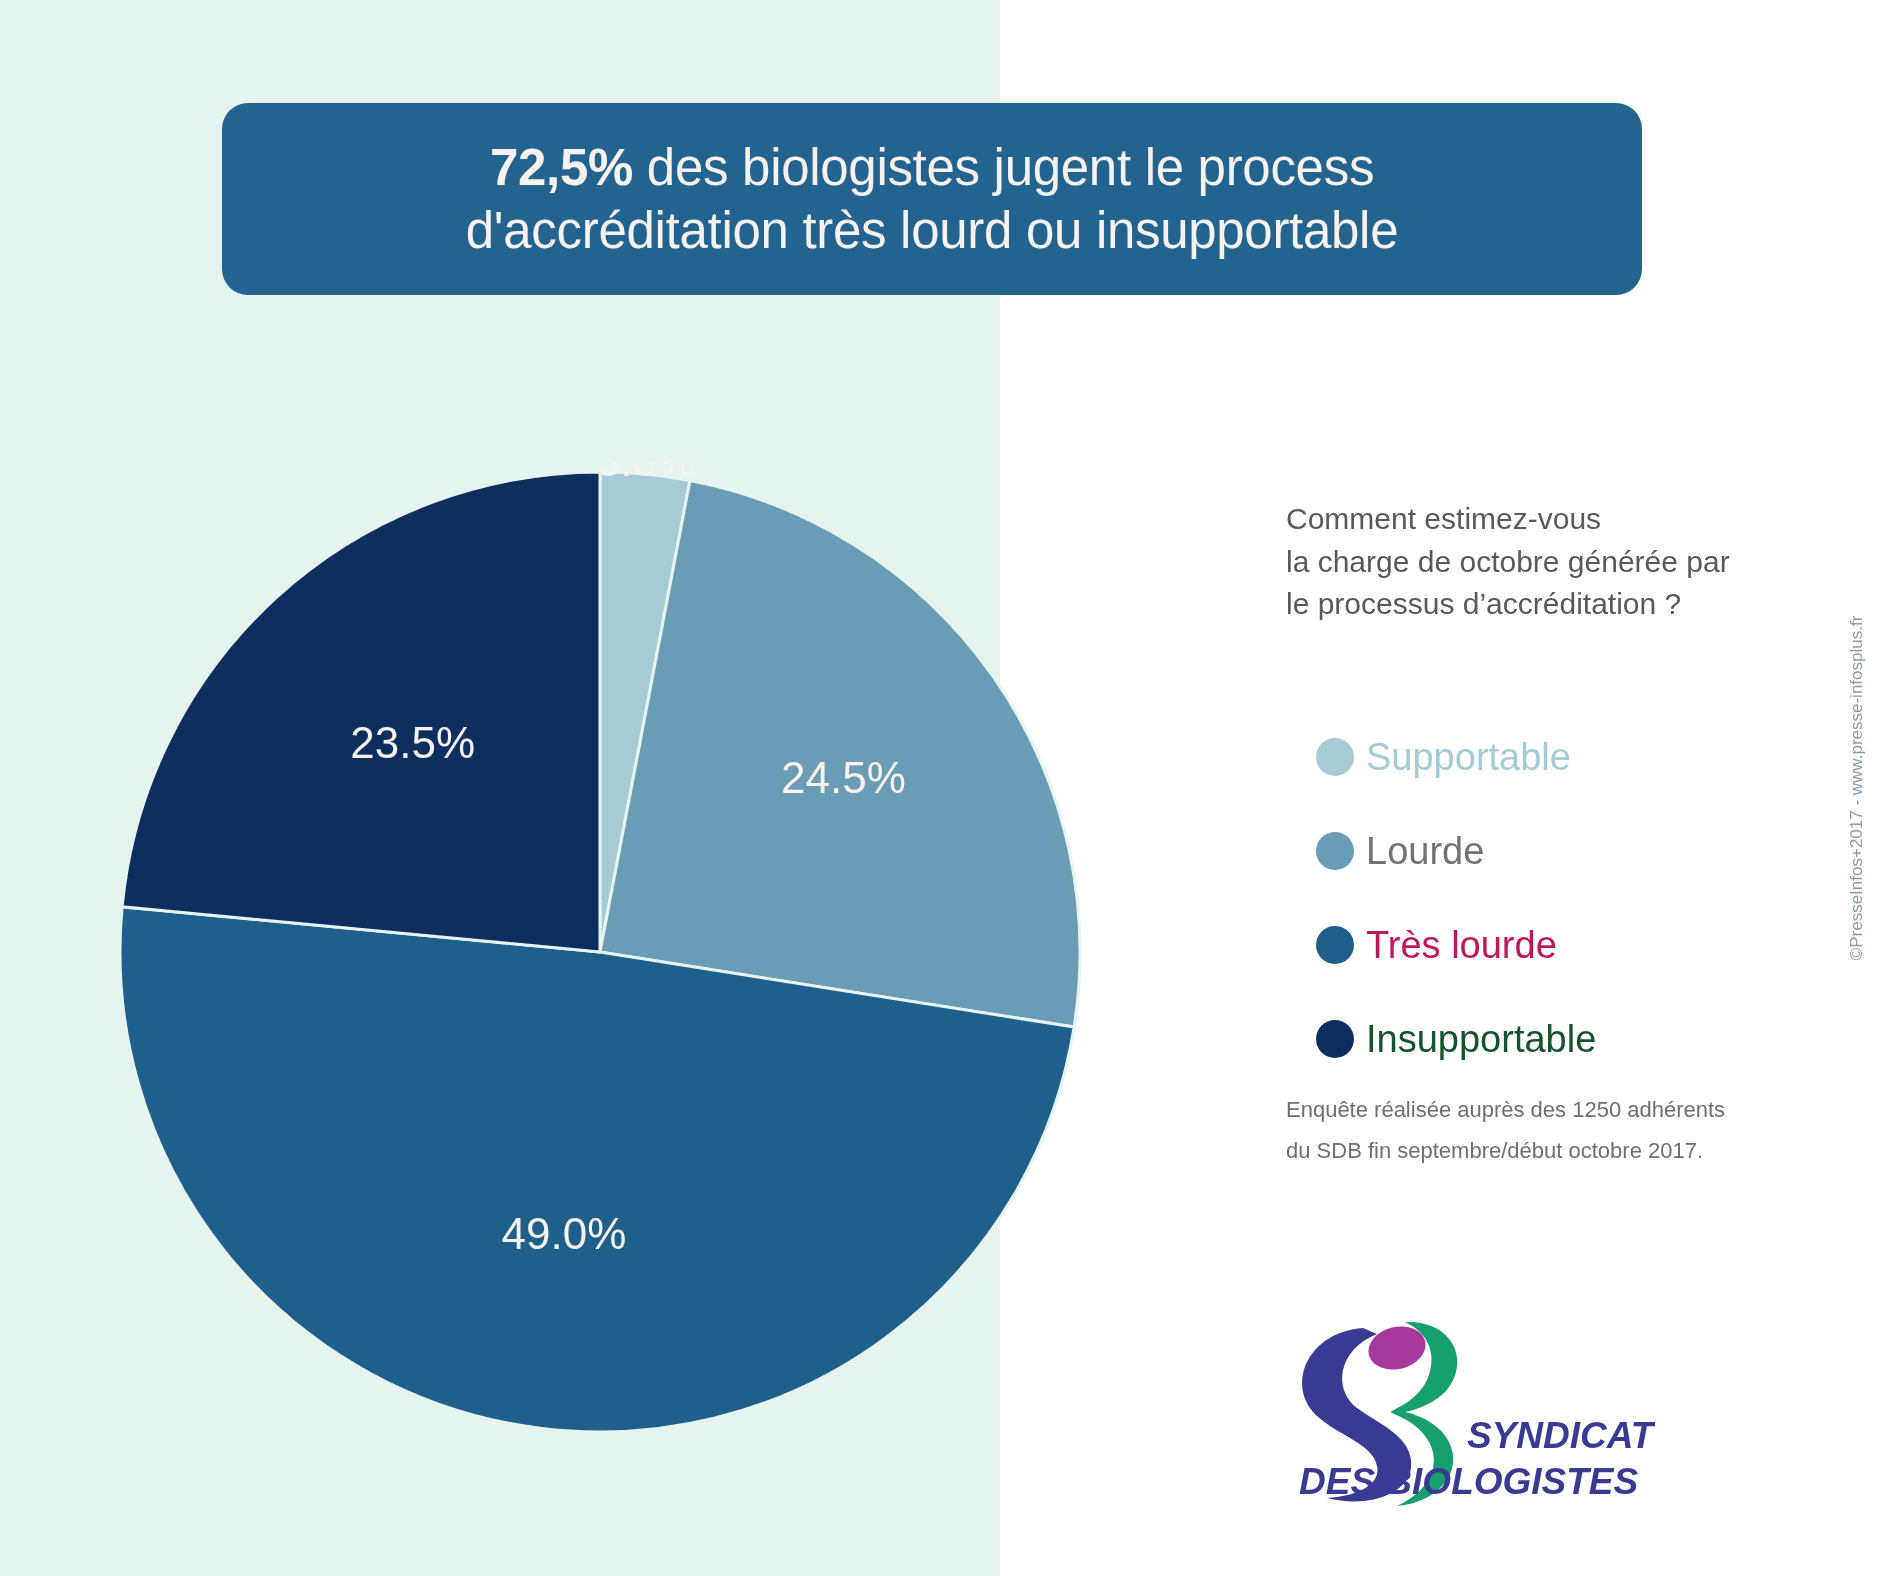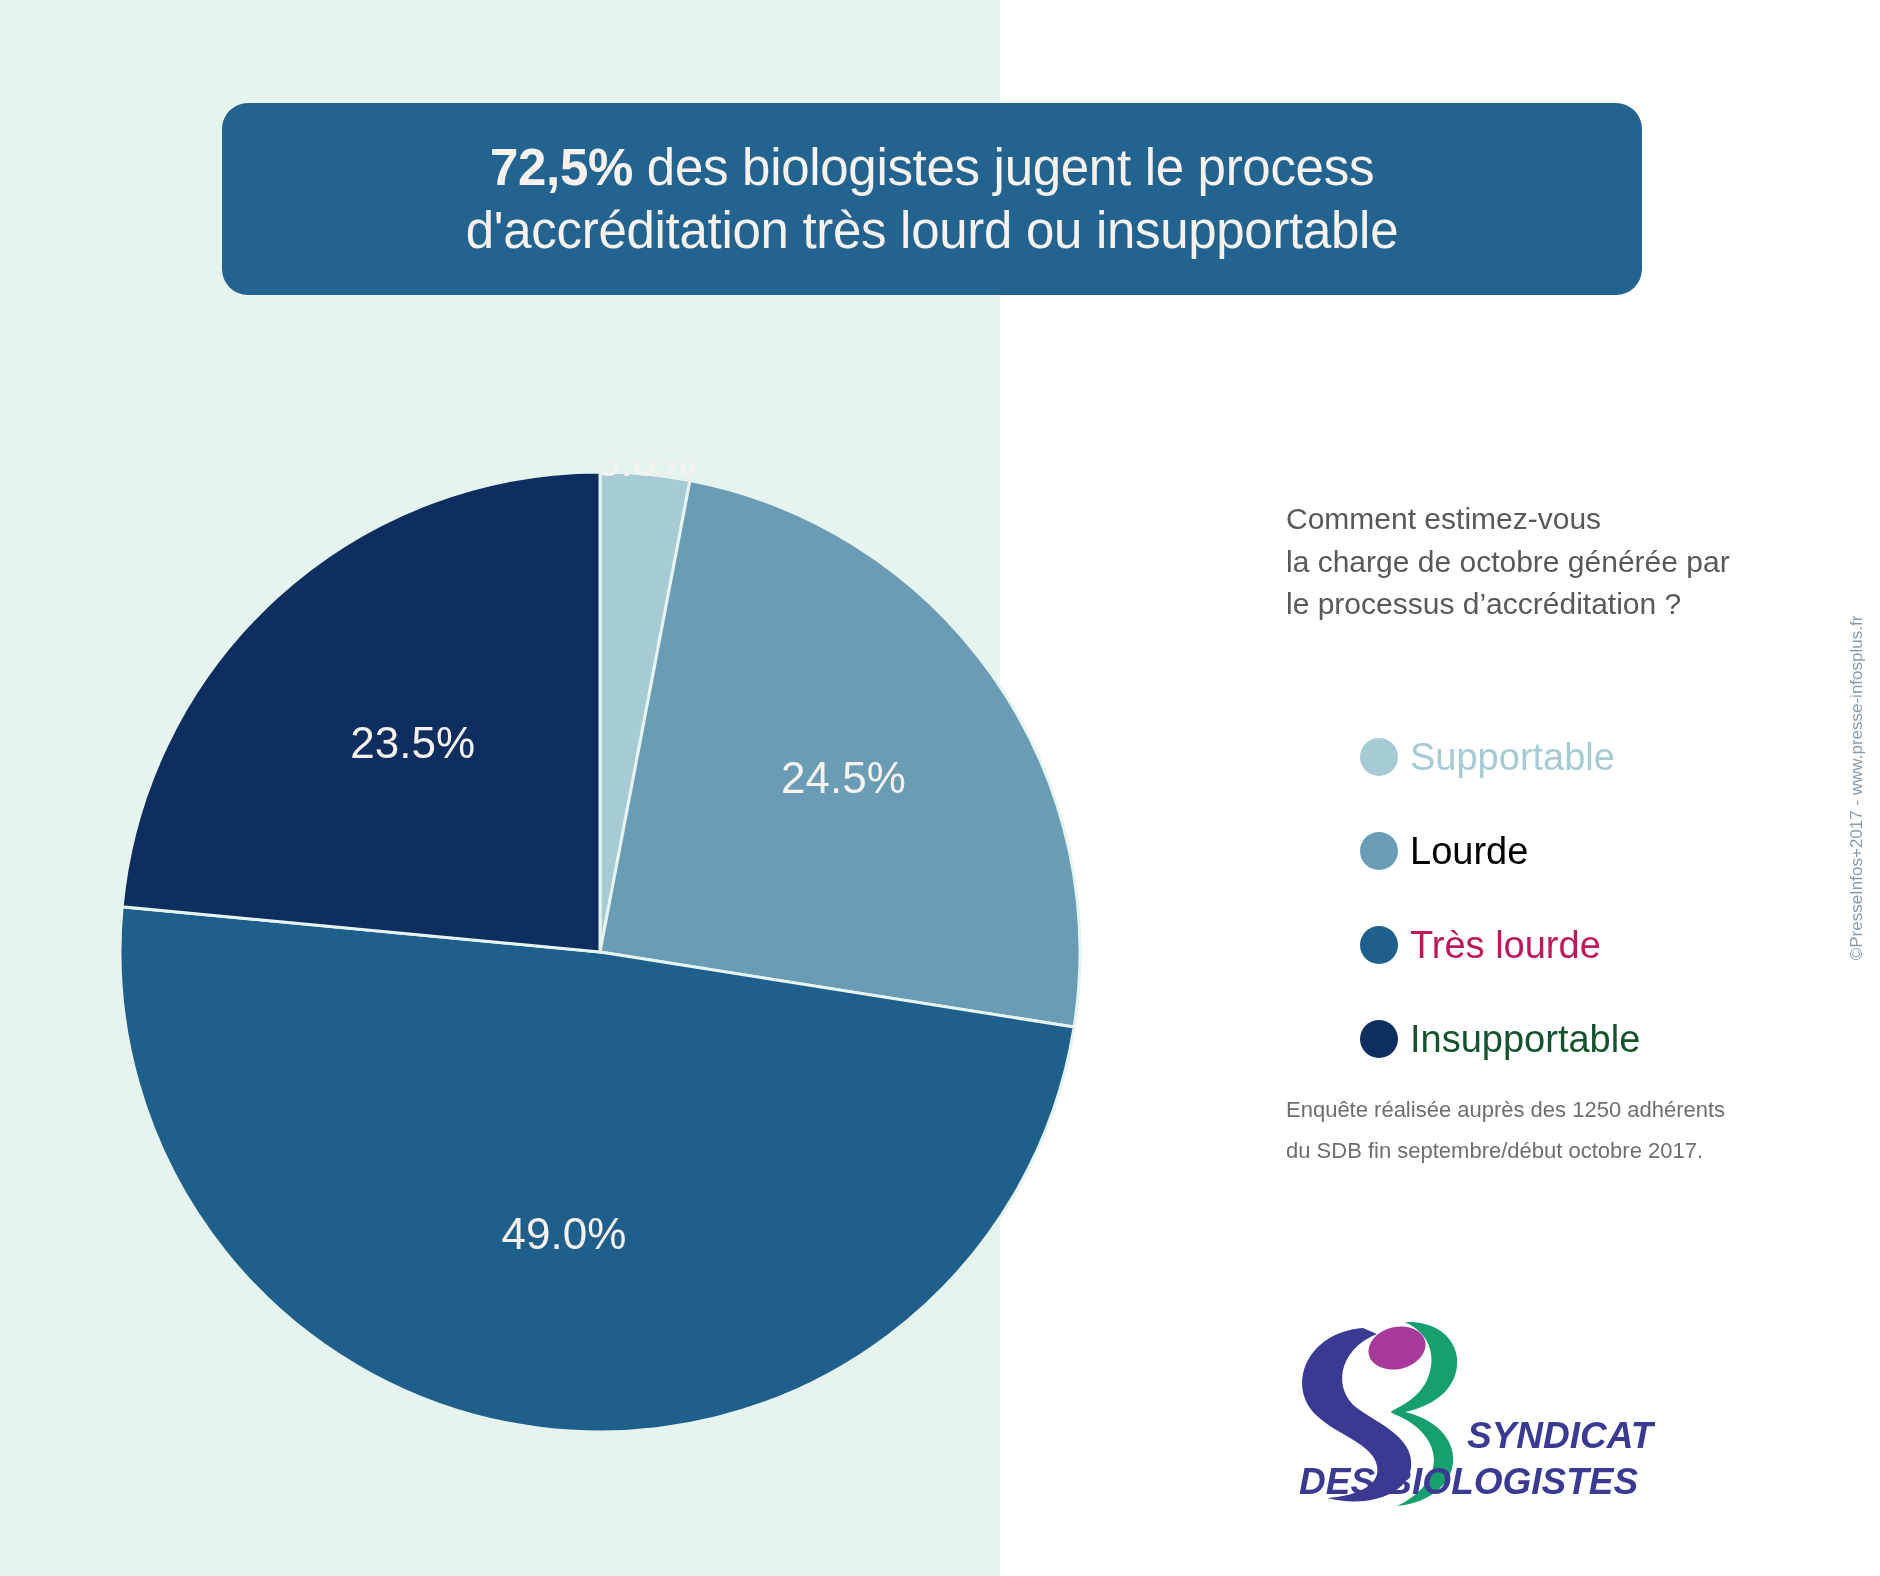--- a/index.html
+++ b/index.html
@@ -62,21 +62,21 @@
   .question {
     position: absolute;
     left: 1286px; top: 498px;
     width: 520px;
     color: #58595b;
     font-size: 30px;
     line-height: 1.42;
   }
   .legend {
     position: absolute;
-    left: 1360px; top: 710px;
+    left: 1316px; top: 710px;
     width: 460px;
   }
   .legend-item {
     display: flex;
     align-items: center;
     height: 94px;
   }
   .legend-dot {
     width: 38px; height: 38px;
     border-radius: 50%;
@@ -156,21 +156,21 @@
     <div>le processus d’accréditation ?</div>
   </div>
 
   <div class="legend" id="legend">
       <div class="legend-item">
         <span class="legend-dot" style="background: rgb(166, 203, 213);"></span>
         <span class="legend-label" style="color: rgb(166, 203, 213);">Supportable</span>
       </div>
       <div class="legend-item">
         <span class="legend-dot" style="background: rgb(106, 156, 181);"></span>
-        <span class="legend-label" style="color: #000000;">Lourde</span>
+        <span class="legend-label" style="color: #737373;">Lourde</span>
       </div>
       <div class="legend-item">
         <span class="legend-dot" style="background: rgb(31, 95, 139);"></span>
         <span class="legend-label" style="color: #be185d;">Très lourde</span>
       </div>
       <div class="legend-item">
         <span class="legend-dot" style="background: rgb(13, 46, 94);"></span>
         <span class="legend-label" style="color: #14532d;">Insupportable</span>
       </div>
     </div>

